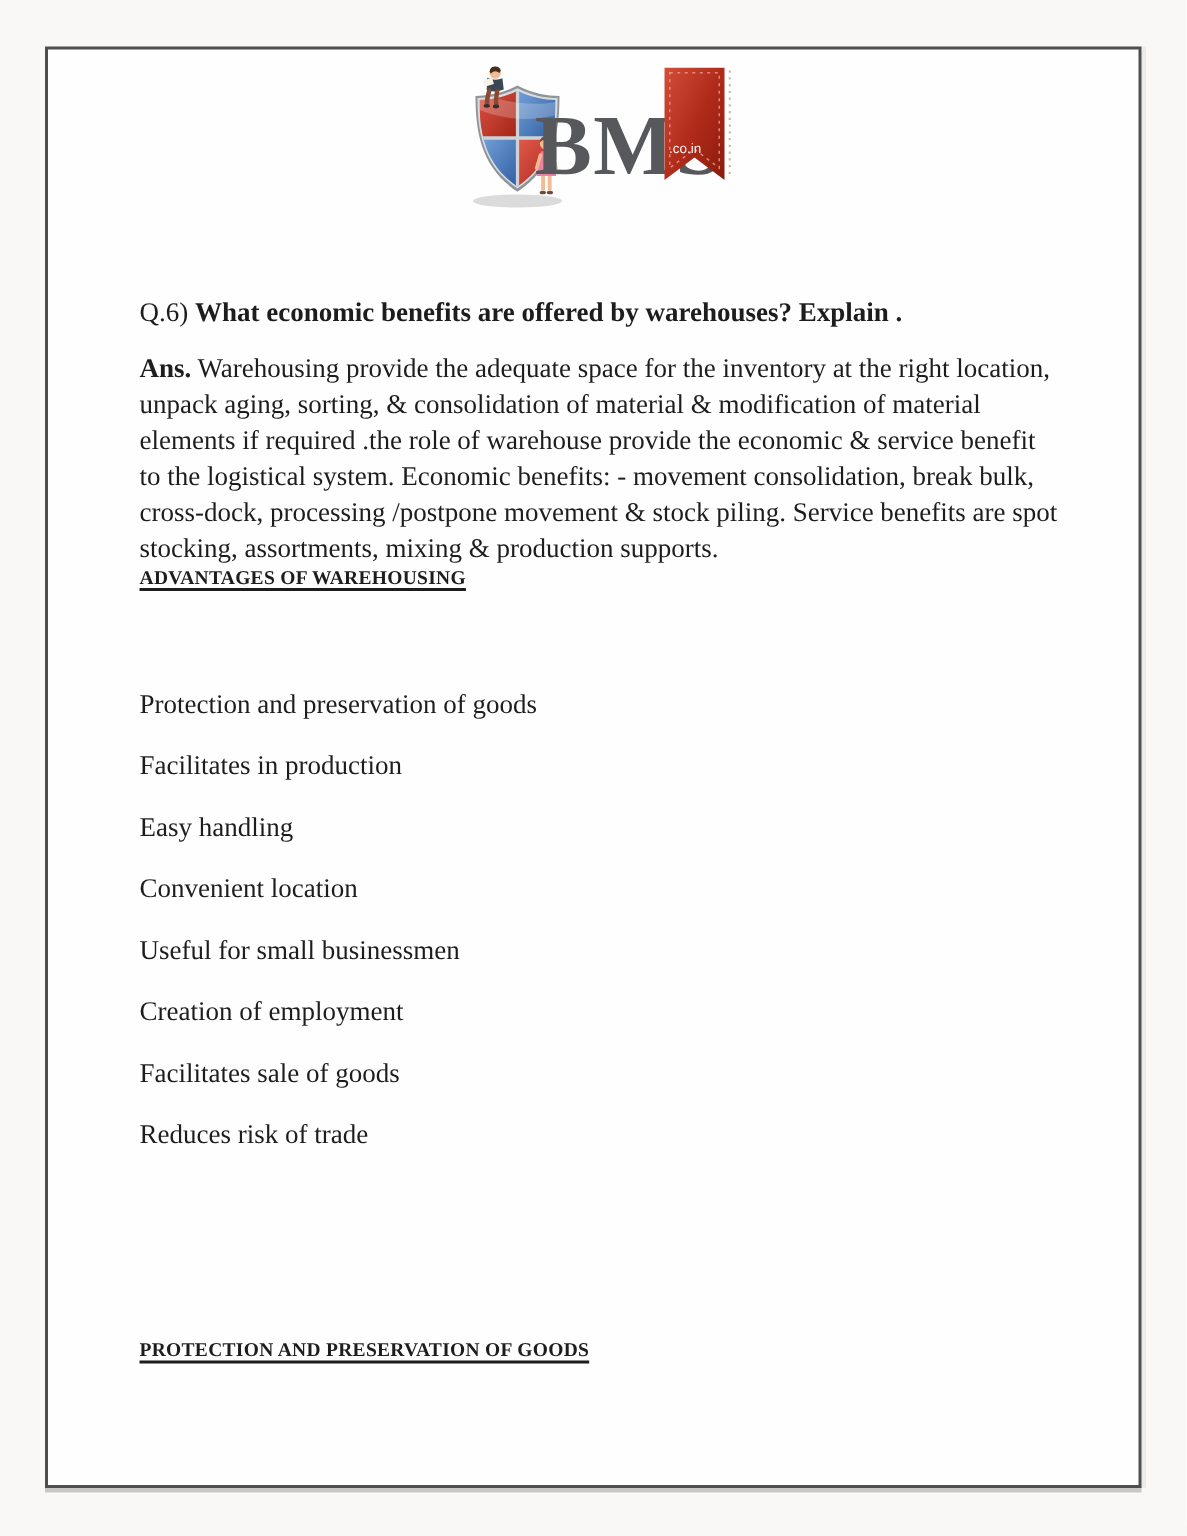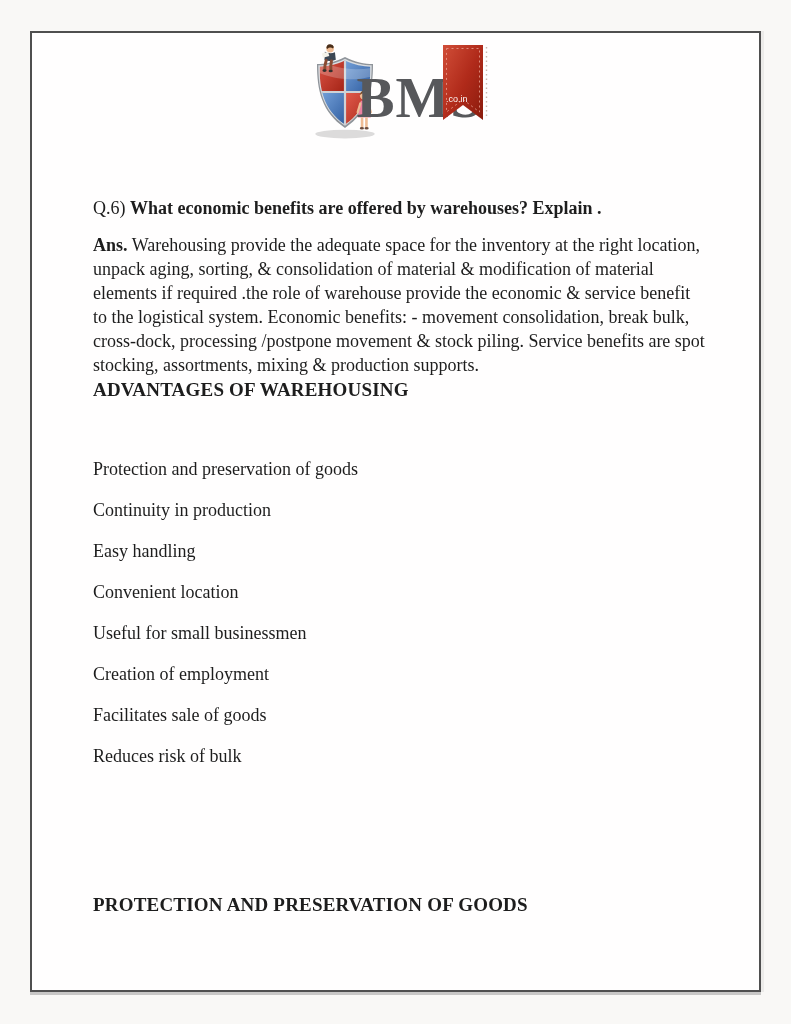--- a/index.html
+++ b/index.html
@@ -26,23 +26,23 @@
     color:#57585b;letter-spacing:1px;
   }
   .logo .ribbon{position:absolute;left:140px;top:2px;}
   
   .tb{position:absolute;left:61px;width:612px;font-size:18px;line-height:24px;}
   .question{top:145px;}
   .question .q-bold{font-weight:bold;}
   .answer{top:182px;}
   .answer .ans-label{font-weight:bold;}
   .heading{
-    font-weight:bold;
+    font-weight:bold;text-decoration:underline;
     text-underline-offset:3px;text-decoration-thickness:1.8px;
-    letter-spacing:.2px;font-size:19px;
+    letter-spacing:.2px;font-size:13px;
   }
   .heading-advantages{top:329px;}
   .intro{top:371px;}
   .adv-list{top:427px;margin:0;padding:0;list-style:none;}
   .adv-list li{height:18px;line-height:18px;margin:0 0 23px 0;}
   .heading-protection{top:844px;}
 </style>
 </head>
 <body>
 
@@ -121,24 +121,24 @@
 
   <p class="tb answer">
     <span class="ans-label">Ans.</span><span> Warehousing provide the adequate space for the inventory at the right location, unpack aging, sorting, &amp; consolidation of material &amp; modification of material elements if required .the role of warehouse provide the economic &amp; service benefit to the logistical system. Economic benefits: - movement consolidation, break bulk, cross-dock, processing /postpone movement &amp; stock piling. Service benefits are spot stocking, assortments, mixing &amp; production supports.</span>
   </p>
 
   <h2 class="tb heading heading-advantages">ADVANTAGES OF WAREHOUSING</h2>
 
 
   <ul class="tb adv-list">
     <li>Protection and preservation of goods</li>
-    <li>Continuity in production</li>
+    <li>Facilitates in production</li>
     <li>Easy handling</li>
     <li>Convenient location</li>
     <li>Useful for small businessmen</li>
     <li>Creation of employment</li>
     <li>Facilitates sale of goods</li>
-    <li>Reduces risk of bulk</li>
+    <li>Reduces risk of trade</li>
   </ul>
 
   <h2 class="tb heading heading-protection">PROTECTION AND PRESERVATION OF GOODS</h2>
 
 </div>
 
 </body></html>

